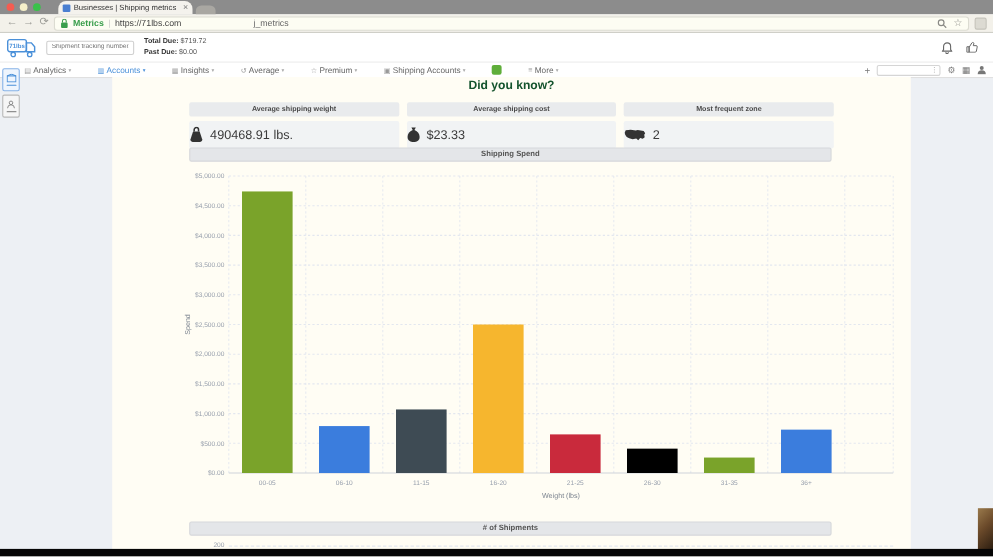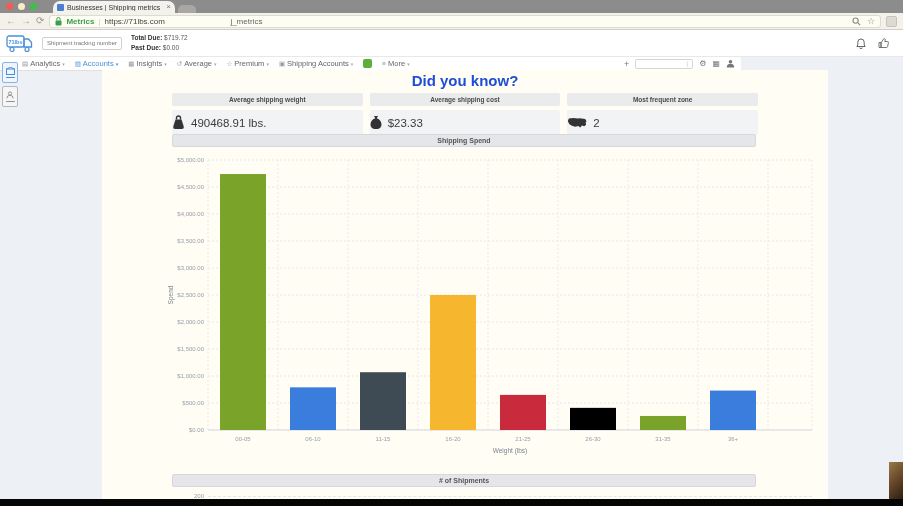--- a/index.html
+++ b/index.html
@@ -35,22 +35,22 @@
   .app-header { position:absolute; top:30px; left:0; width:903px; height:27px; background:#fff;
                 border-bottom:1px solid #e8e8e8; display:flex; align-items:center; gap:9px; padding:0 6px; }
   .tracking-input { width:80px; height:13px; font-size:6px; padding:0 4px; border:1px solid #d0d0d0;
                     border-radius:2px; color:#777; background:#fff; font-family:inherit; }
   .dues { font-size:6.5px; line-height:1.55; color:#555; }
   .dues b { color:#333; }
   .hdr-spacer { flex:1; }
   .hdr-icons { display:flex; gap:12px; margin-right:8px; align-items:center; }
 
   
-  .navbar { position:absolute; top:57px; left:0; width:741px; height:14px; background:#fff;
-            border-bottom:1px solid #e0e0e0; display:flex; align-items:center; gap:10px;
+  .navbar { position:absolute; top:57px; left:0; width:903px; height:14px; background:#fff;
+            border-bottom:1px solid #e0e0e0; display:flex; align-items:center; gap:24px;
             padding-left:22px; font-size:7.5px; color:#666; }
   .nav-item { display:flex; align-items:center; gap:2px; white-space:nowrap; }
   .nav-item .nglyph { font-size:6.5px; color:#999; }
   .nav-item .caret { font-size:5px; color:#aaa; }
   .nav-item.active, .nav-item.active .nglyph, .nav-item.active .caret { color:#4a90d9; }
   .green-app { width:9px; height:9px; background:#5fae3a; border-radius:2px; flex:none; }
   .nav-right { margin-left:auto; margin-right:6px; display:flex; align-items:center; gap:6px; }
   .nav-plus { font-size:9px; color:#777; }
   .mini-select { width:58px; height:10px; background:#fff; border:1px solid #d5d5d5; border-radius:2px;
                  display:flex; align-items:center; justify-content:flex-end; padding:0 2px; font-size:6px; color:#888; }
@@ -61,21 +61,21 @@
               display:flex; flex-direction:column; align-items:center; justify-content:center; gap:2px; }
   .side-tab .bar { width:9px; height:1.5px; border-radius:1px; }
   .side-tab.one { top:62px; border:1px solid #88b3e8; background:#eef5fd; }
   .side-tab.one .bar { background:#4a90d9; }
   .side-tab.two { top:86px; border:1px solid #b8b8b8; background:#f6f6f6; }
   .side-tab.two .bar { background:#909090; }
 
   
   .panel { position:absolute; left:102px; top:70px; width:726px; height:436px; background:#fffdf4; }
   .page-title { position:absolute; top:2px; left:0; width:100%; text-align:center;
-                font-size:15px; font-weight:bold; color:#1d4ed8; }
+                font-size:11px; font-weight:bold; color:#14532d; }
   .cards { position:absolute; top:23px; left:70px; width:586px; display:flex; gap:7px; }
   .card { flex:1; }
   .card-header { height:13px; background:#e9ebed; border-radius:2px; display:flex; align-items:center;
                  justify-content:center; font-size:6.5px; font-weight:bold; color:#4a4a4a; }
   .card-value { margin-top:4px; height:25px; background:#f1f3f4; border-radius:2px; display:flex;
                 align-items:center; gap:6px; font-size:11.5px; color:#3b3b3b; }
   .sec-header { position:absolute; left:70px; width:584px; height:13px; background:#e4e6e9;
                 border:1px solid #d6d8db; border-radius:2px; display:flex; align-items:center;
                 justify-content:center; font-size:7px; font-weight:bold; color:#555; }
   .sec-one { top:64px; }

